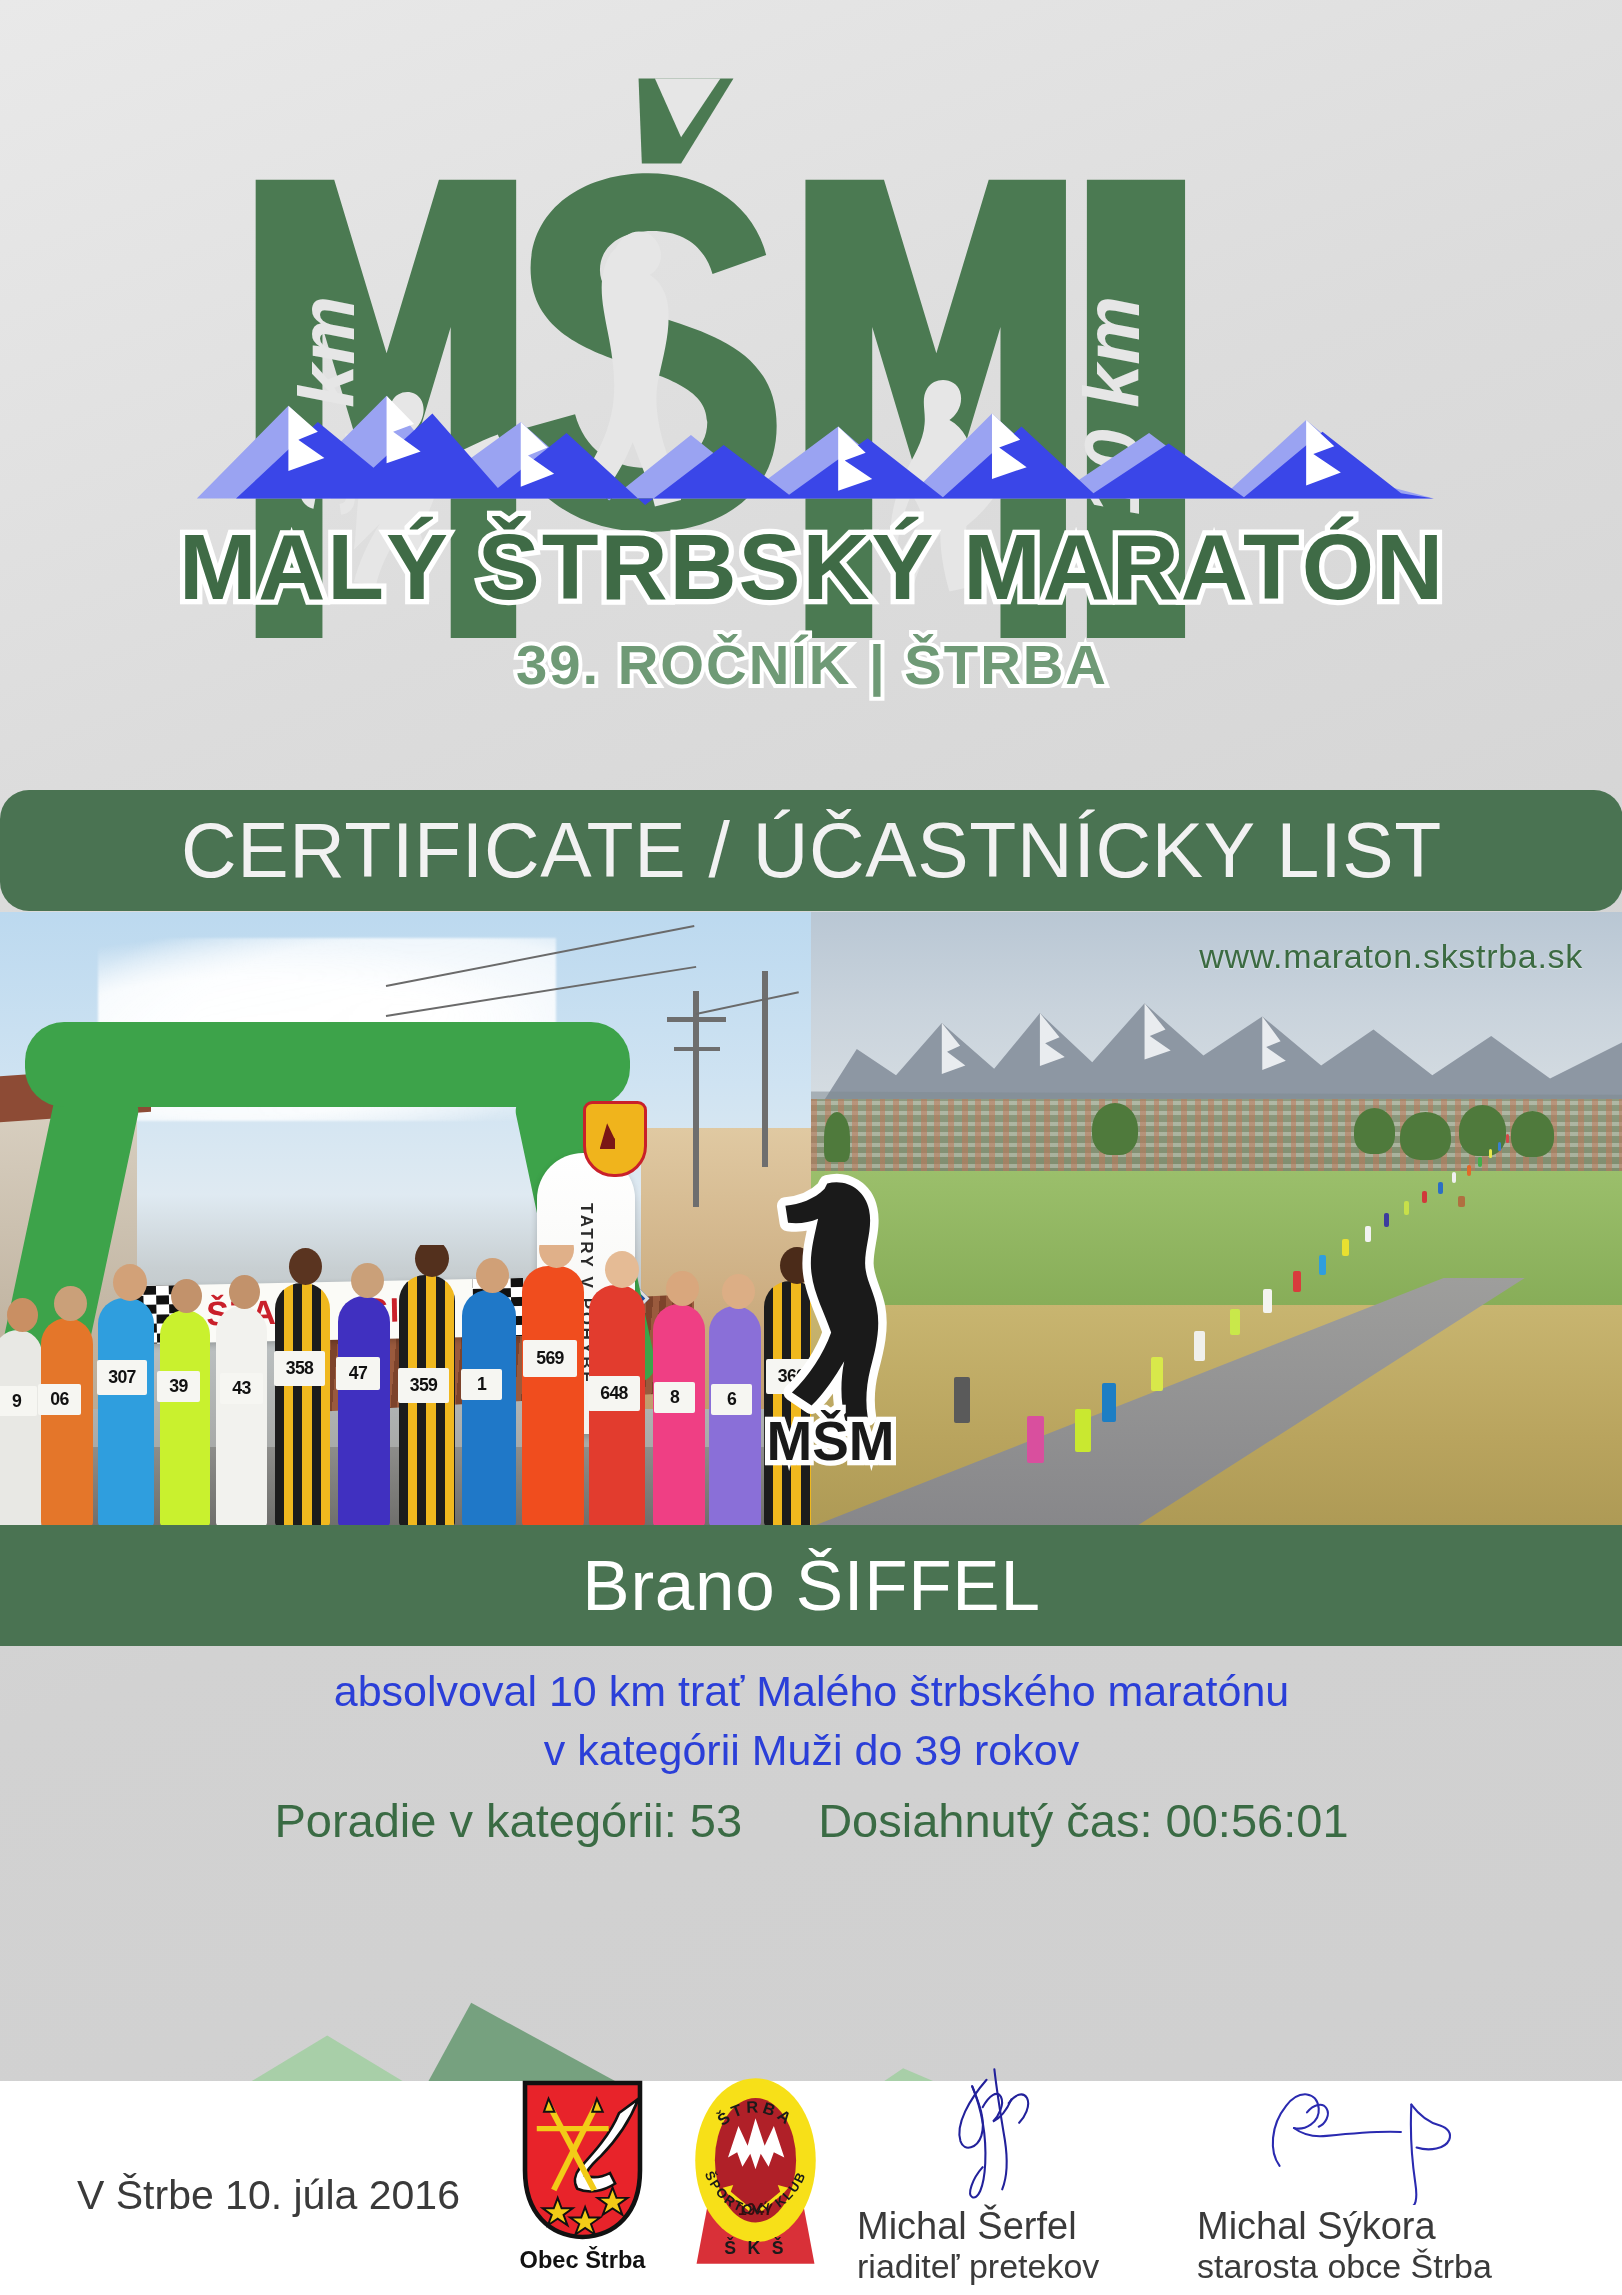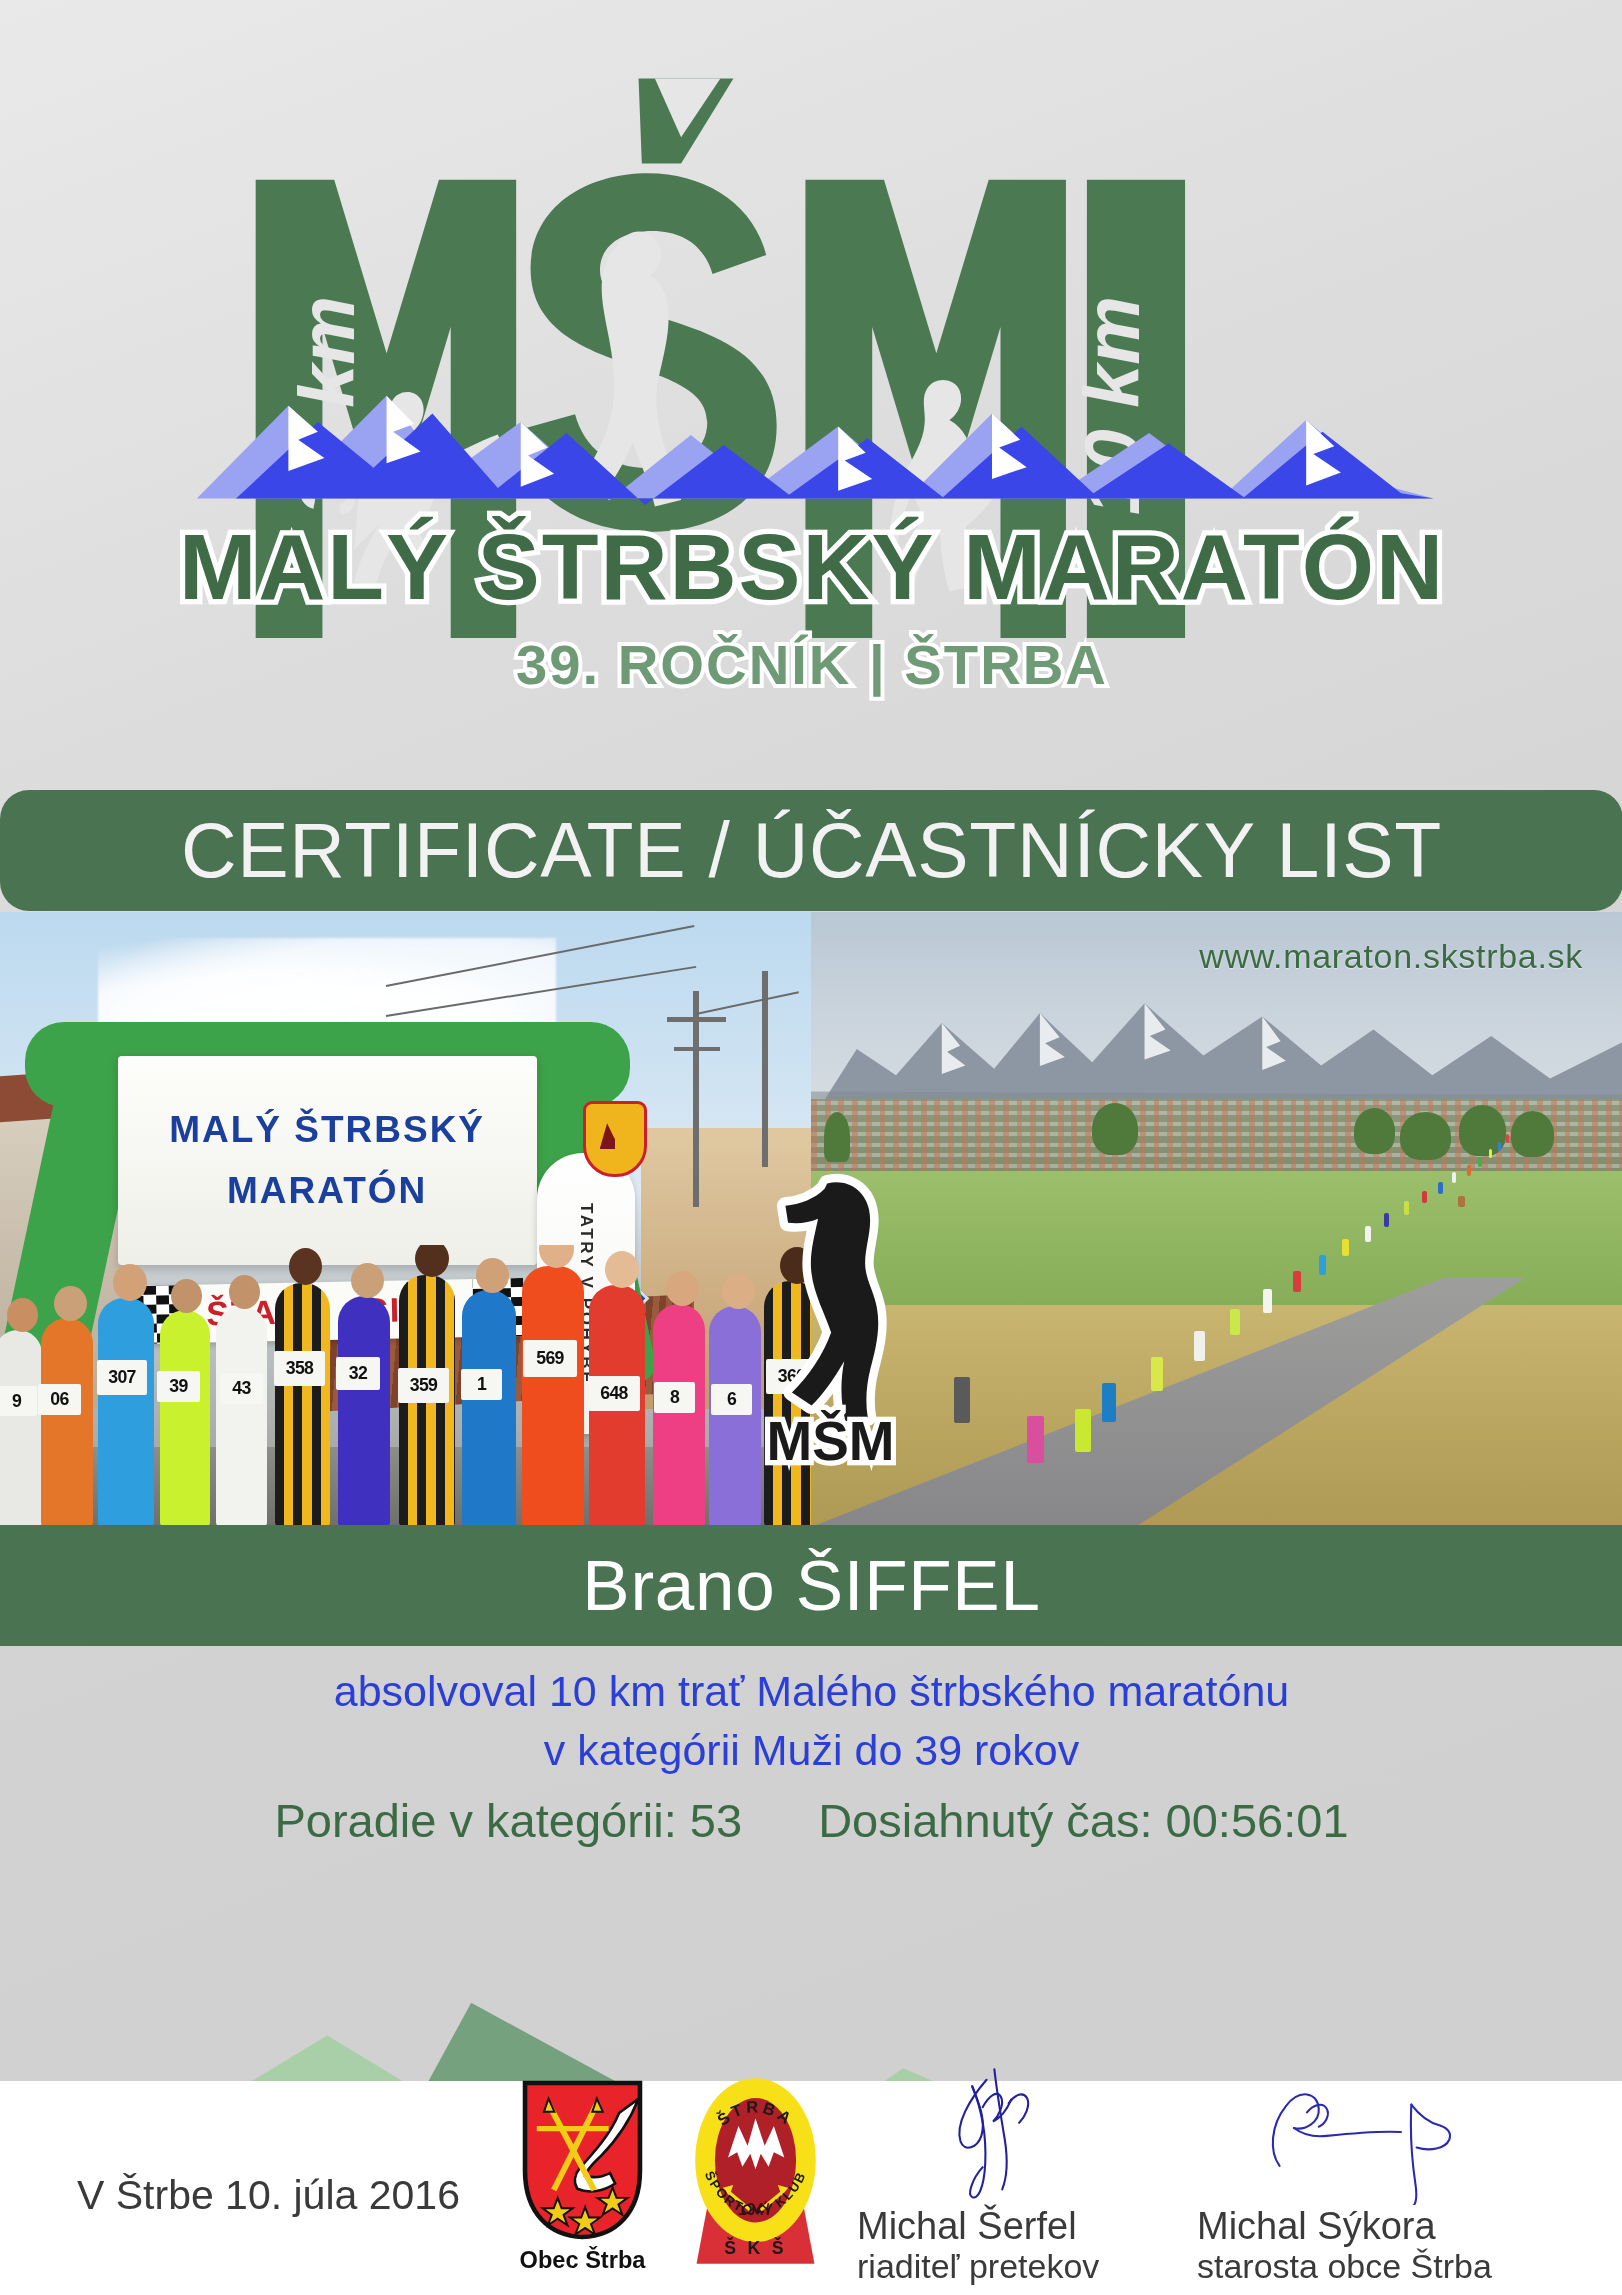--- a/index.html
+++ b/index.html
@@ -271,24 +271,20 @@
         <div class="wire" style="left:-209px; top:23.6px; width:314px; transform:rotate(-9deg);"></div>
         <div class="wire" style="left:101px; top:22px; width:105px; transform:rotate(-12deg);"></div>
       </div>
 
       <div class="crosswalk-sign"></div>
 
       <div class="arch">
         <div class="arch-leg l"></div>
         <div class="arch-leg r"></div>
         <div class="arch-top"></div>
-        <div class="arch-banner">
-          <div class="arch-l1">MALÝ ŠTRBSKÝ</div>
-          <div class="arch-l2">MARATÓN</div>
-        </div>
         <div class="start-banner">
           <div class="chk l"></div>
           <div class="chk r"></div>
           <span>ŠTART - CIEĽ</span>
         </div>
         <div class="flag-sail">
           <div class="vtxt">TATRY V POHYBE</div>
         </div>
         <div class="shield-badge"></div>
       </div>
@@ -316,21 +312,21 @@
         <div class="head" style="left:229px; bottom:217px; width:31px; height:34px; background:#c2926b;"></div>
         <div class="bib" style="left:220px; bottom:122px; width:43px; height:31px;">43</div>
 
         <div class="runner" style="left:275px; bottom:0; width:55px; height:243px;
              background:repeating-linear-gradient(90deg,#1c1c1c 0 9.2px,#f0b81e 9.2px 18.3px);"></div>
         <div class="head" style="left:289px; bottom:241px; width:33px; height:37px; background:#5a3420;"></div>
         <div class="bib" style="left:274px; bottom:140px; width:51px; height:35px;">358</div>
 
         <div class="runner" style="left:338px; bottom:0; width:52px; height:230px; background:#4030c0;"></div>
         <div class="head" style="left:351px; bottom:228px; width:33px; height:35px; background:#caa079;"></div>
-        <div class="bib" style="left:336px; bottom:136px; width:44px; height:33px;">32</div>
+        <div class="bib" style="left:336px; bottom:136px; width:44px; height:33px;">47</div>
 
         <div class="runner" style="left:399px; bottom:0; width:56px; height:251px;
              background:repeating-linear-gradient(90deg,#1c1c1c 0 9.2px,#f0b81e 9.2px 18.3px);"></div>
         <div class="head" style="left:415px; bottom:249px; width:34px; height:37px; background:#53301d;"></div>
         <div class="bib" style="left:398px; bottom:123px; width:51px; height:35px;">359</div>
 
         <div class="runner" style="left:462px; bottom:0; width:54px; height:236px; background:#1f78c8;"></div>
         <div class="head" style="left:476px; bottom:233px; width:33px; height:35px; background:#d0a077;"></div>
         <div class="bib" style="left:461px; bottom:126px; width:41px; height:31px;">1</div>
 

